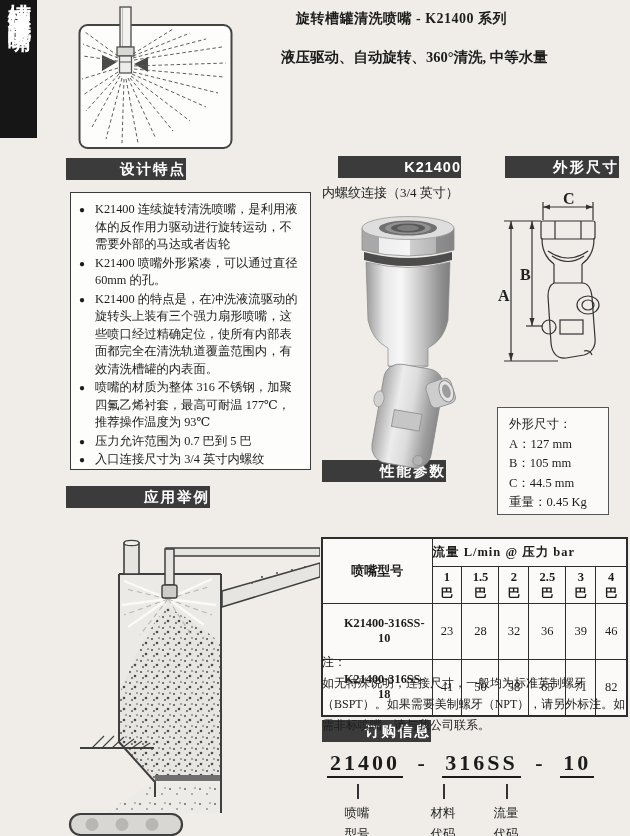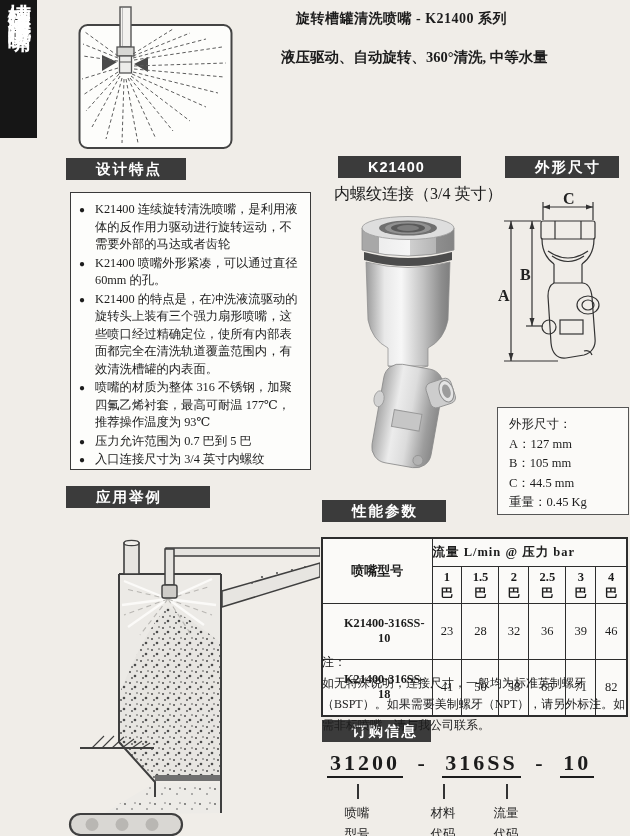--- a/index.html
+++ b/index.html
@@ -20,41 +20,40 @@
   .sidebar span{
     position:absolute; left:6px; top:-15px;
     writing-mode:vertical-rl; color:#fff;
     font-family:"Liberation Serif","DejaVu Serif",serif;
     font-size:23px; font-weight:bold; letter-spacing:5px; line-height:26px;
   }
   
   .hdr {
     position:absolute; height:22px; background:#3b3b3b; color:#fff;
     font-family:"Liberation Sans","DejaVu Sans",sans-serif;
-    font-weight:bold; font-size:14.5px; text-align:left; line-height:22px;
+    font-weight:bold; font-size:14.5px; text-align:right; line-height:22px;
     letter-spacing:2px;
-    padding-left:30px;
   }
   .title {
     position:absolute; left:296px; top:10px; width:330px;
     font-size:14px; font-weight:bold; letter-spacing:0.5px;
   }
   .subtitle { position:absolute; left:281px; width:345px; font-size:14.5px; font-weight:600; }
   
   .features-box {
     position:absolute; left:70px; top:192px; width:241px; height:278px;
     background:#fdfdfb; border:1.5px solid #3a3a3a; padding:8px 9px 6px 8px;
   }
   .bullet { display:flex; font-size:12.3px; line-height:17.5px; margin-bottom:1px; }
   .bullet .dot { width:16px; flex:none; font-size:10px; line-height:17.5px; }
   .bullet .txt { flex:1; }
-  .caption { position:absolute; left:322px; top:184px; font-size:16px;margin-left:12px; }
+  .caption { position:absolute; left:322px; top:184px; font-size:13px; }
   
   .dims-box {
-    position:absolute; left:497px; top:407px; width:132px; height:108px;
+    position:absolute; left:497px; top:407px; width:112px; height:108px;
     background:#fbfaf8; border:1px solid #555; padding:7px 0 16px 11px;
     font-size:12.5px; line-height:19.5px;
   }
   
   .perf-table {
     position:absolute; left:321px; top:537px; width:307px;
     border-collapse:collapse; background:#fbfaf8;
   }
   .perf-table th, .perf-table td { border:1px solid #2d2d2d; }
   .perf-table { border:2px solid #2d2d2d; }
@@ -119,21 +118,21 @@
     </g>
   </svg>
 
   <div class="title">旋转槽罐清洗喷嘴 - K21400 系列</div>
   <div class="subtitle" style="top:48px;">液压驱动、自动旋转、360°清洗, 中等水量</div>
 
   <div class="hdr" style="left:66px;top:158px;width:120px;">设计特点</div>
   <div class="hdr" style="left:338px;top:156px;width:123px;letter-spacing:1px;">K21400</div>
   <div class="hdr" style="left:505px;top:156px;width:114px;">外形尺寸</div>
   <div class="hdr" style="left:66px;top:486px;width:144px;">应用举例</div>
-  <div class="hdr" style="left:322px;top:500px;width:124px;">性能参数</div>
+  <div class="hdr" style="left:322px;top:460px;width:124px;">性能参数</div>
   <div class="hdr" style="left:322px;top:720px;width:109px;">订购信息</div>
 
   <div class="caption">内螺纹连接（3/4 英寸）</div>
 
   <div class="features-box">
     <div class="bullet">
       <span class="dot">●</span>
       <span class="txt">K21400 连续旋转清洗喷嘴，是利用液体的反作用力驱动进行旋转运动，不需要外部的马达或者齿轮</span>
     </div>
     <div class="bullet">
@@ -396,21 +395,21 @@
     </tr>
   </tbody>
     </table>
 
   <div class="note">
     <div>注：</div>
     <div>如无特殊说明，连接尺寸，一般均为标准英制螺牙（BSPT）。如果需要美制螺牙（NPT），请另外标注。如需非标喷嘴，请与我公司联系。</div>
   </div>
 
   <div class="order-code">
-    <span class="seg">31200</span>
+    <span class="seg">21400</span>
     <span class="sep">-</span>
     <span class="seg">316SS</span>
     <span class="sep">-</span>
     <span class="seg">10</span>
   </div>
   <div class="tick" style="left:357px;"></div>
   <div class="tick" style="left:443px;"></div>
   <div class="tick" style="left:506px;"></div>
   <div class="ord-label" style="left:334px;">
     <div>喷嘴</div>

